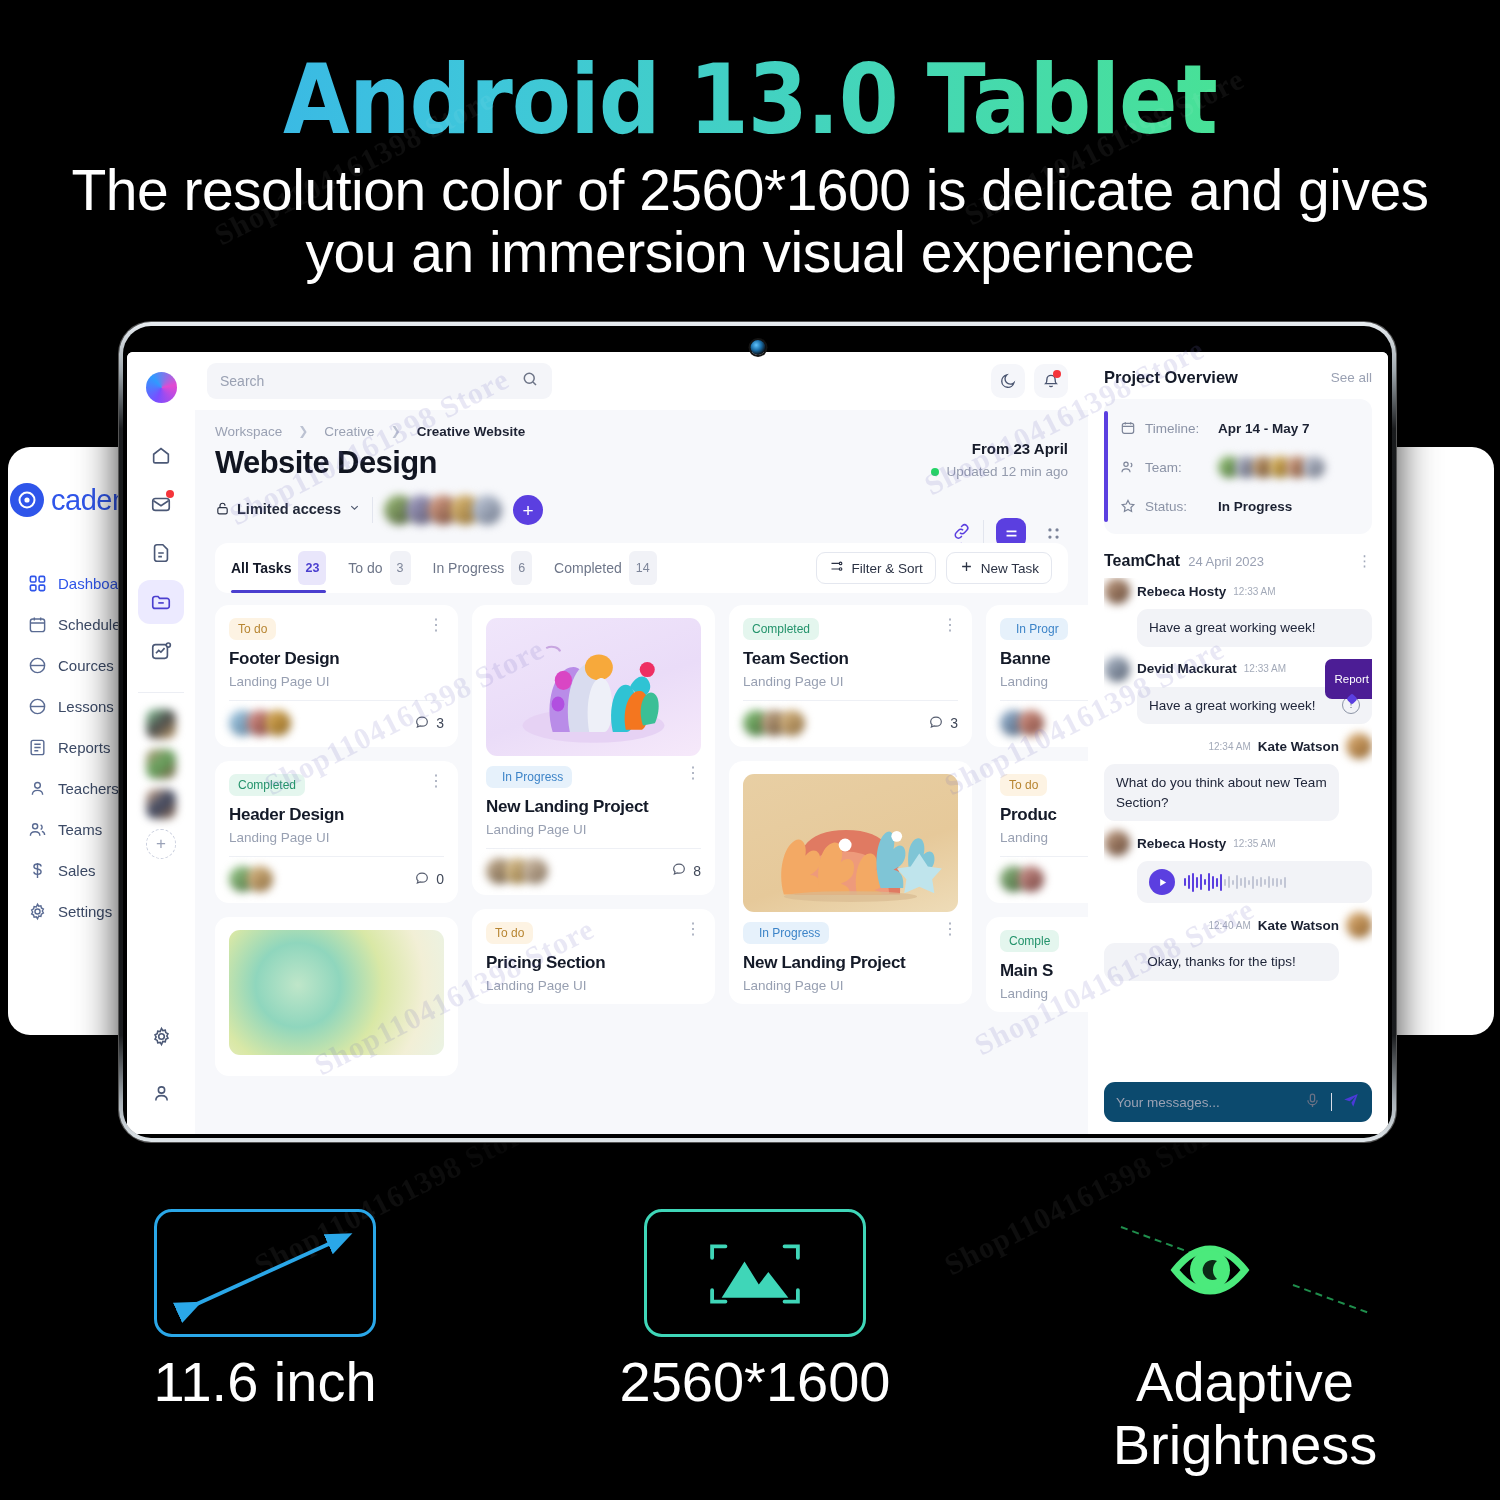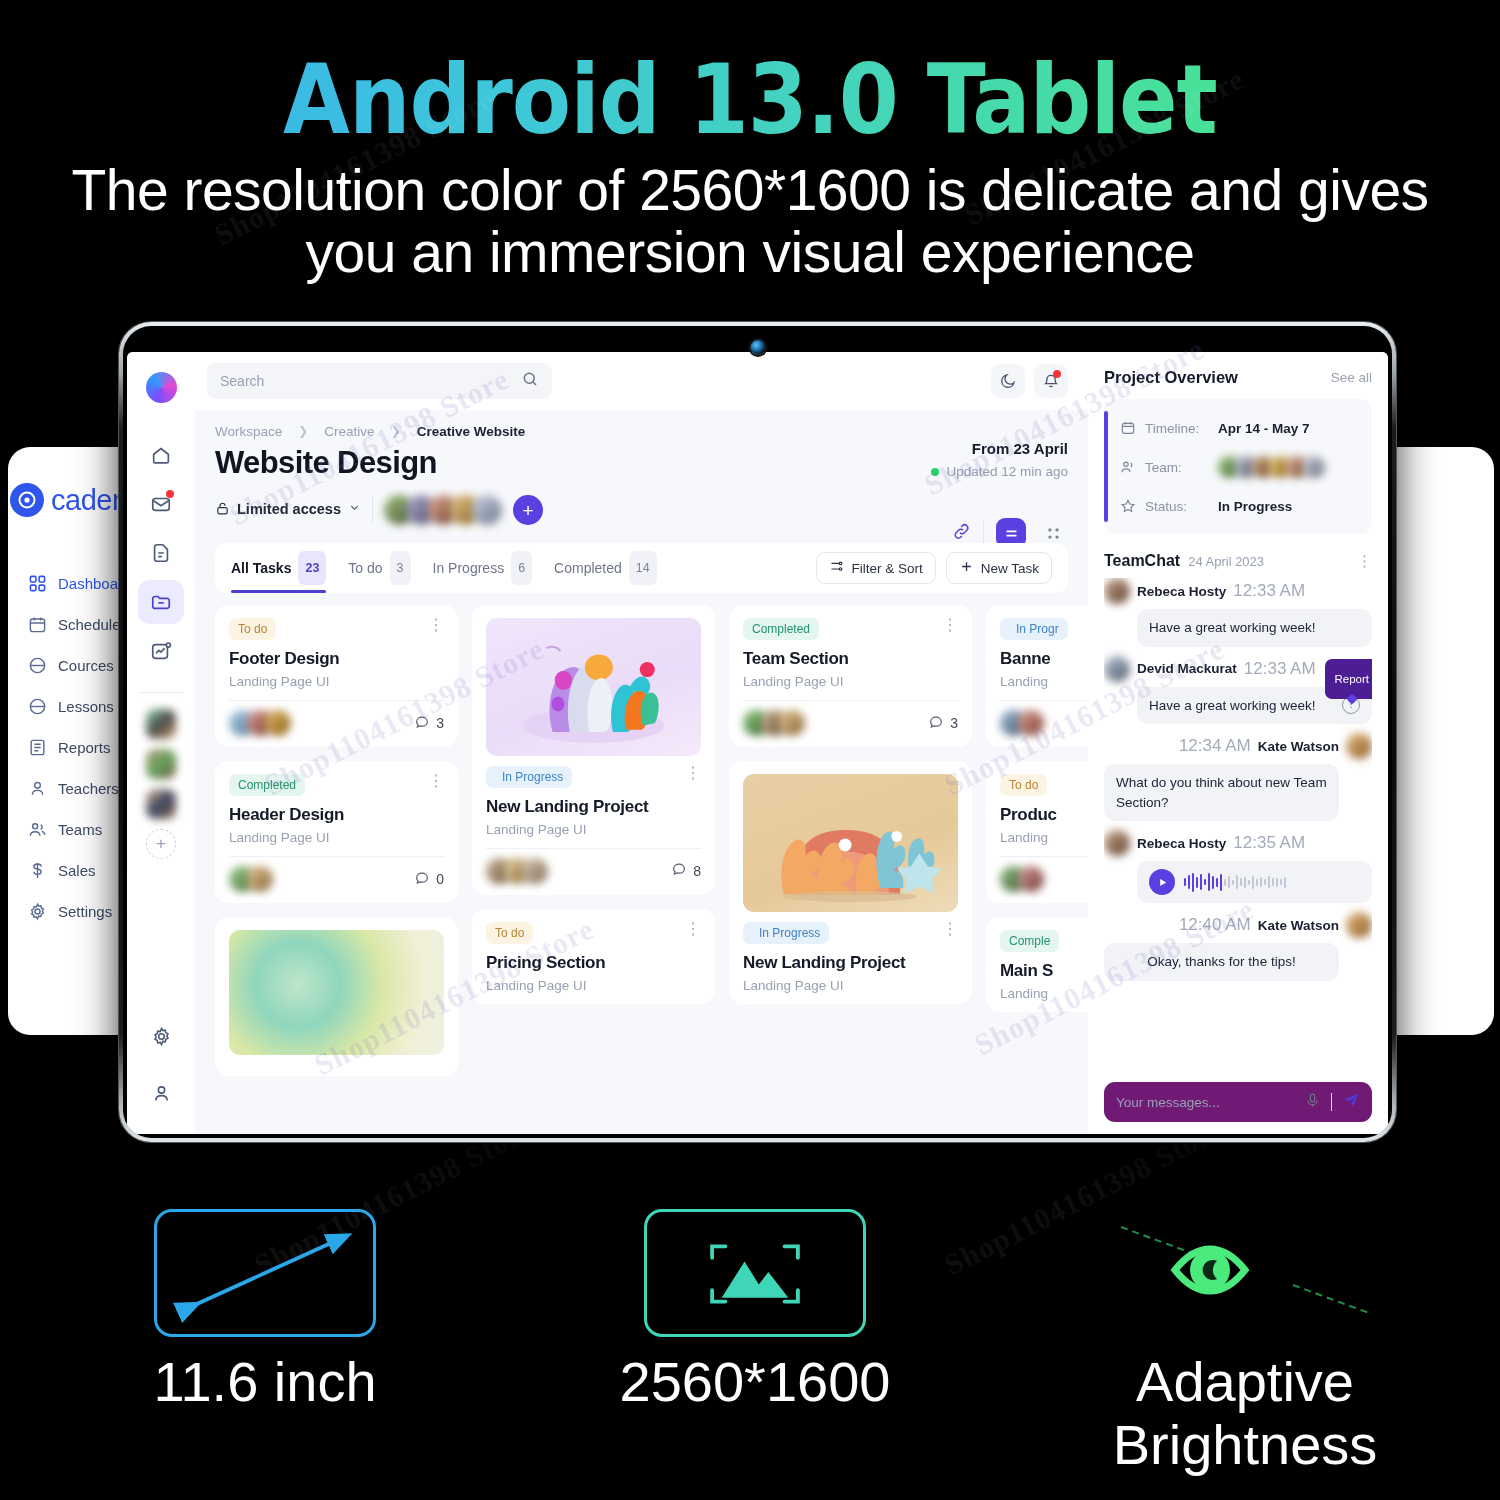--- a/index.html
+++ b/index.html
@@ -175,38 +175,38 @@
   .chat-head { display: flex; align-items: baseline; margin-top: 18px; }
   .chat-title { font-size: 16px; font-weight: 700; color: #141a28; }
   .chat-date { font-size: 13px; color: #9aa1b3; margin-left: 8px; }
   .chat-menu { margin-left: auto; color: #a2a9ba; font-size: 15px; line-height: .6; }
 
   .msgs { margin-top: 8px; flex: 1; overflow: hidden; }
   .m { margin-bottom: 9px; }
   .m-head { display: flex; align-items: center; gap: 7px; }
   .m-av { width: 26px; height: 26px; border-radius: 50%; filter: blur(4px); flex: 0 0 26px; }
   .m-name { font-size: 13.5px; font-weight: 700; color: #1b2132; }
-  .m-time { font-size: 17px; color: #a3aab9; }
+  .m-time { font-size: 10px; color: #a3aab9; }
   .bubble { background: #f2f3f7; border-radius: 11px; padding: 9px 12px; font-size: 13.5px; color: #20263a; line-height: 1.45; }
   .m.left .bubble { margin-left: 33px; margin-top: 5px; }
   .m.right .m-head { justify-content: flex-end; }
   .m.right .bubble { margin-right: 33px; margin-top: 5px; }
   .m-report { position: relative; }
   .rep-tip { position: absolute; right: -6px; top: -28px; background: #4c1d95; color: #fff;
              font-size: 11.5px; padding: 12px 9px; border-radius: 7px; }
   .rep-tip:after { content:""; position: absolute; left: 50%; bottom: -4px; transform: translateX(-50%) rotate(45deg);
                    width: 8px; height: 8px; background: #5b3fe0; border-radius: 2px; }
   .warn { width: 18px; height: 18px; border-radius: 50%; border: 1.3px solid #8d95a6; color: #6a7283;
           display: inline-flex; align-items: center; justify-content: center; font-size: 11px; }
   .voice { display: flex; align-items: center; gap: 9px; background: #f2f3f7; border-radius: 11px; padding: 8px 12px; margin-left: 33px; margin-top: 5px; }
   .play { width: 26px; height: 26px; border-radius: 50%; background: #5b3fe0; color: #fff; display: flex; align-items: center; justify-content: center; flex: 0 0 26px; }
   .wave { display: flex; align-items: center; gap: 2px; height: 20px; }
   .wave i { width: 2px; border-radius: 2px; display: block; }
 
-  .composer { margin: 4px 0 12px; background: #701a75; border-radius: 11px; height: 40px;
+  .composer { margin: 4px 0 12px; background: #0c4a6e; border-radius: 11px; height: 40px;
               display: flex; align-items: center; padding: 0 12px; gap: 10px; }
   .composer .ph { flex: 1; font-size: 13.5px; color: #9aa1b3; }
   .cmp-sep { width: 1px; height: 18px; background: #d9dde7; }
 
   
   .features { position: absolute; left: 0; top: 1195px; width: 1500px; height: 300px; }
   .feat { position: absolute; text-align: center; }
   .feat-lbl { font-size: 56px; color: #fff; line-height: 1.12; margin-top: 14px; white-space: pre-line; }
   .f1 { left: 80px; top: 14px; width: 370px; }
   .f2 { left: 570px; top: 14px; width: 370px; }

